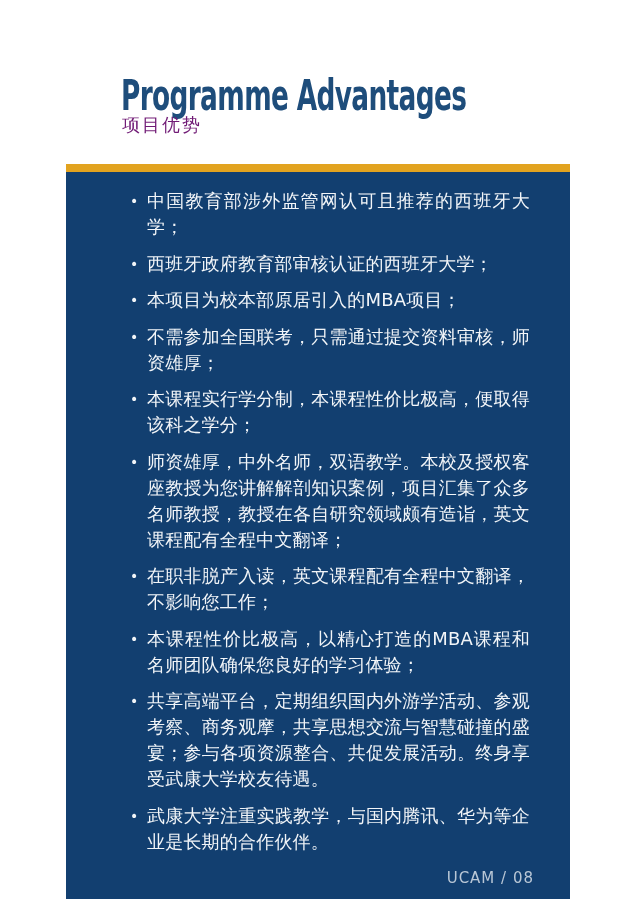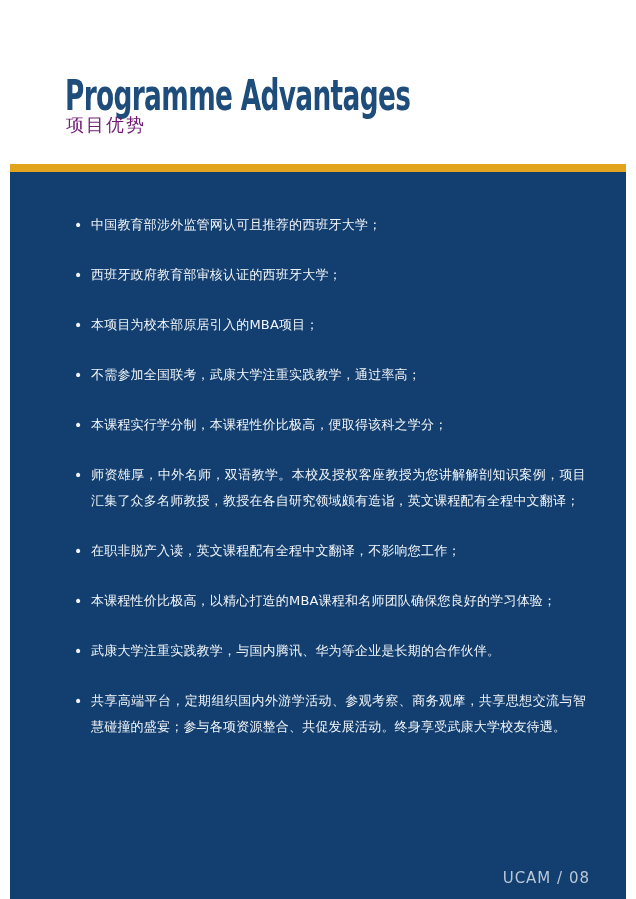--- a/index.html
+++ b/index.html
@@ -1,21 +1,21 @@
 <!DOCTYPE html>
 <html><head>
 <meta charset="utf-8">
 <style>
   * { margin: 0; padding: 0; box-sizing: border-box; }
   html, body { background: #ffffff; }
   body { font-family: "DejaVu Sans", "Liberation Sans", sans-serif; }
 
   .page {
     position: relative;
-    width: 616px;
+    width: 504px;
     height: 899px;
     margin: 0 auto;
     background: #ffffff;
     overflow: hidden;
   }
 
   
   .header {
     position: absolute;
     top: 0; left: 0; right: 0;
@@ -61,26 +61,25 @@
     background: #123f70;
   }
   .bullet-list {
     list-style: none;
     padding: 16px 40px 0 64px;
   }
   .bullet-list li {
     position: relative;
     padding-left: 17px;
     margin-bottom: 10.5px;
-    font-size: 13px;
+    font-size: 18px;
     line-height: 26px;
     color: #f2f5f8;
     text-align: justify;
     letter-spacing: 0.2px;
-    margin-top: 24px;
   }
   .bullet-list li::before {
     content: "\2022";
     position: absolute;
     left: 0;
     top: 0;
     color: #f2f5f8;
     font-size: 14px;
   }
 
@@ -104,25 +103,25 @@
     <div class="title-zh">项目优势</div>
   </div>
 
   <div class="gold-divider"></div>
 
   <div class="body-panel">
     <ul class="bullet-list">
       <li>中国教育部涉外监管网认可且推荐的西班牙大学；</li>
       <li>西班牙政府教育部审核认证的西班牙大学；</li>
       <li>本项目为校本部原居引入的MBA项目；</li>
-      <li>不需参加全国联考，武康大学注重实践教学，通过率高；</li>
+      <li>不需参加全国联考，只需通过提交资料审核，师资雄厚；</li>
       <li>本课程实行学分制，本课程性价比极高，便取得该科之学分；</li>
       <li>师资雄厚，中外名师，双语教学。本校及授权客座教授为您讲解解剖知识案例，项目汇集了众多名师教授，教授在各自研究领域颇有造诣，英文课程配有全程中文翻译；</li>
       <li>在职非脱产入读，英文课程配有全程中文翻译，不影响您工作；</li>
       <li>本课程性价比极高，以精心打造的MBA课程和名师团队确保您良好的学习体验；</li>
+      <li>共享高端平台，定期组织国内外游学活动、参观考察、商务观摩，共享思想交流与智慧碰撞的盛宴；参与各项资源整合、共促发展活动。终身享受武康大学校友待遇。</li>
       <li>武康大学注重实践教学，与国内腾讯、华为等企业是长期的合作伙伴。</li>
-      <li>共享高端平台，定期组织国内外游学活动、参观考察、商务观摩，共享思想交流与智慧碰撞的盛宴；参与各项资源整合、共促发展活动。终身享受武康大学校友待遇。</li>
     </ul>
 
     <div class="footer">UCAM / 08</div>
   </div>
 
 </div>
 
 </body></html>

